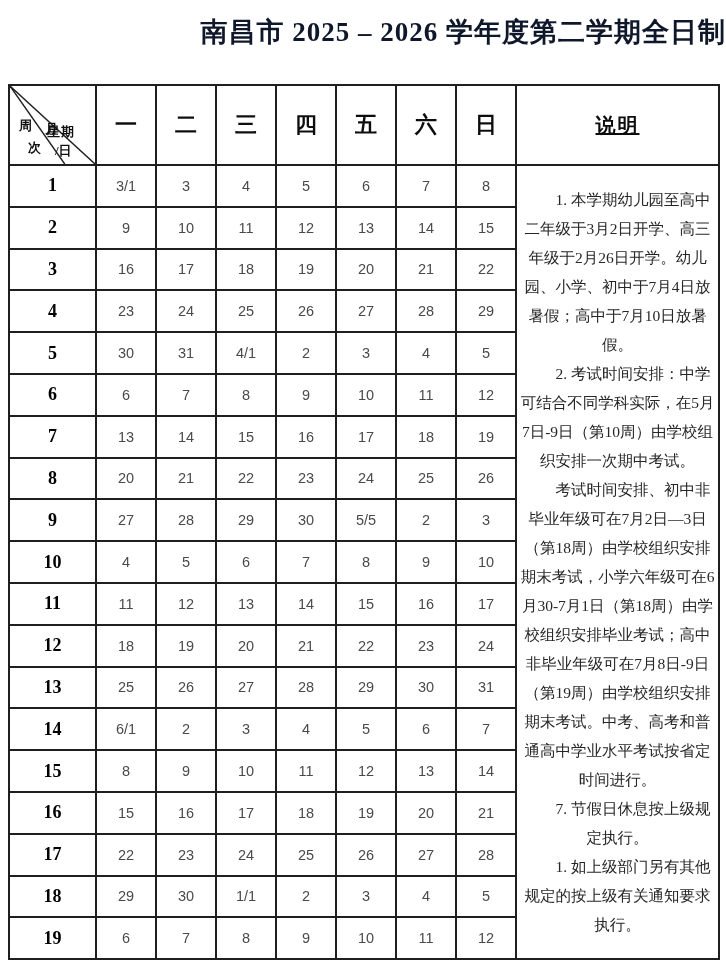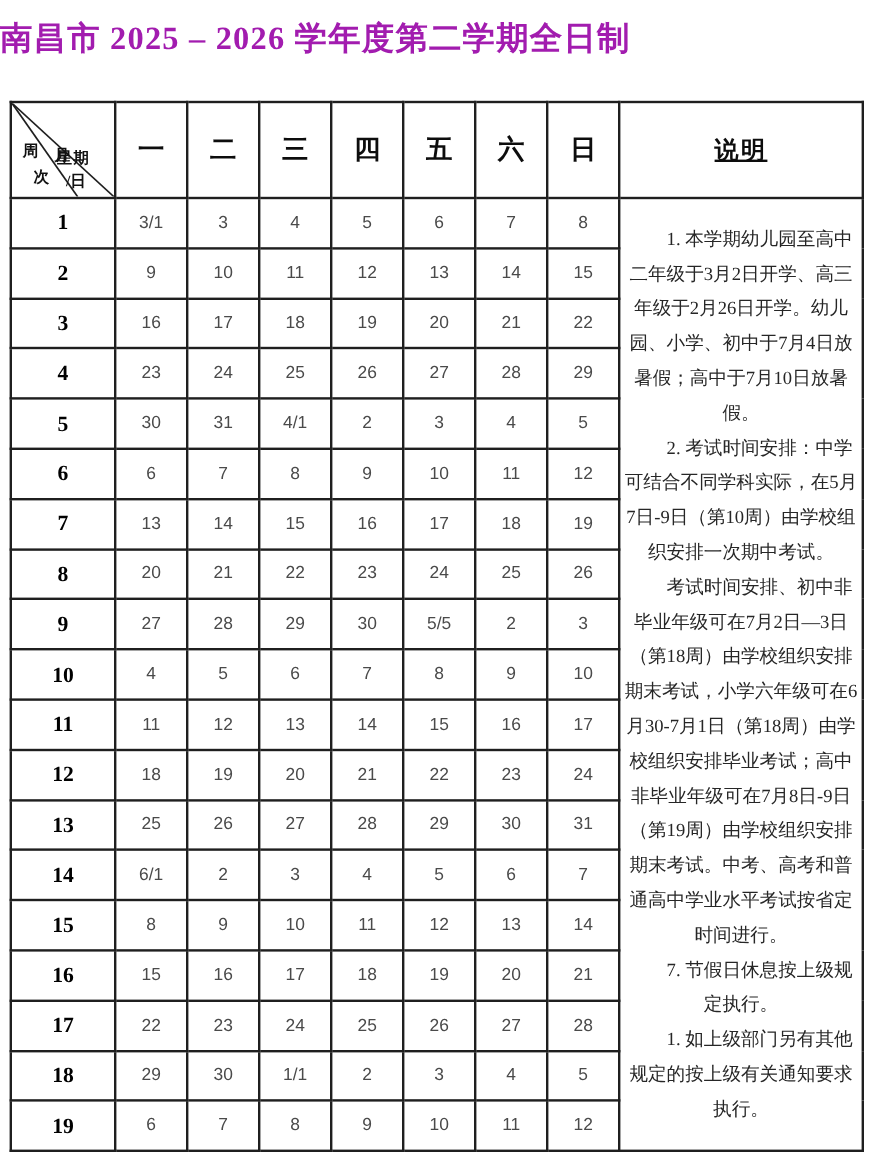--- a/index.html
+++ b/index.html
@@ -10,25 +10,25 @@
     background: #ffffff;
     font-family: "Liberation Serif", "DejaVu Serif", serif;
     color: #0d0d0d;
     overflow: hidden;
   }
   .title-block {
     position: absolute;
     top: 16px;
     left: 0;
     width: 100%;
-    text-align: left;
+    text-align: right;
     font-weight: bold;
     font-size: 27px;
     line-height: 32px;
-    color: #a21caf;
+    color: #0f172a;
     letter-spacing: 1px;
   }
   table.calendar {
     position: absolute;
     left: 8px;
     top: 84px;
     width: 710px;
     border-collapse: collapse;
     table-layout: fixed;
   }

